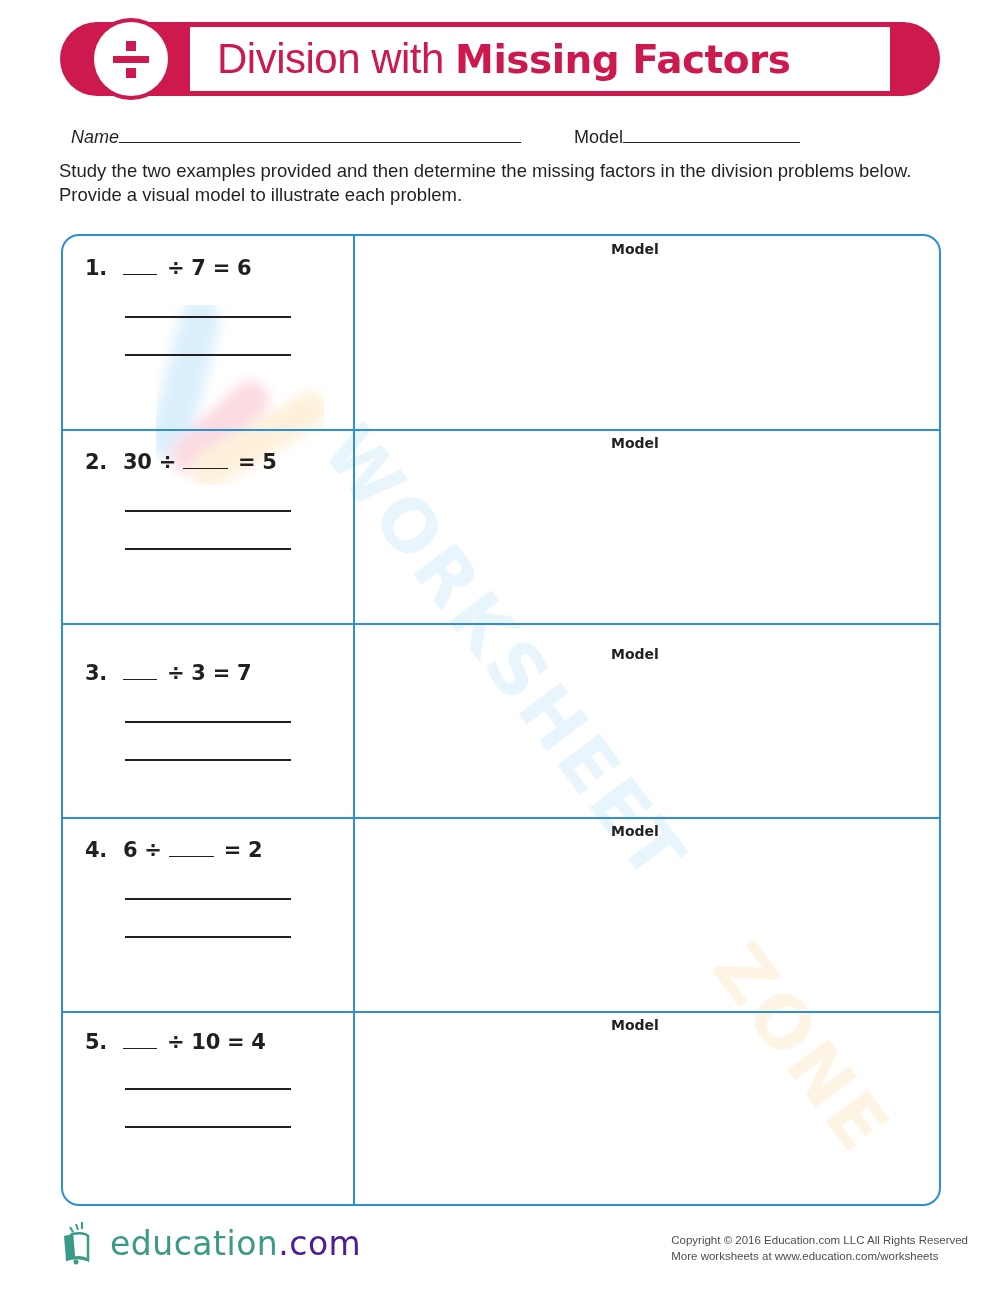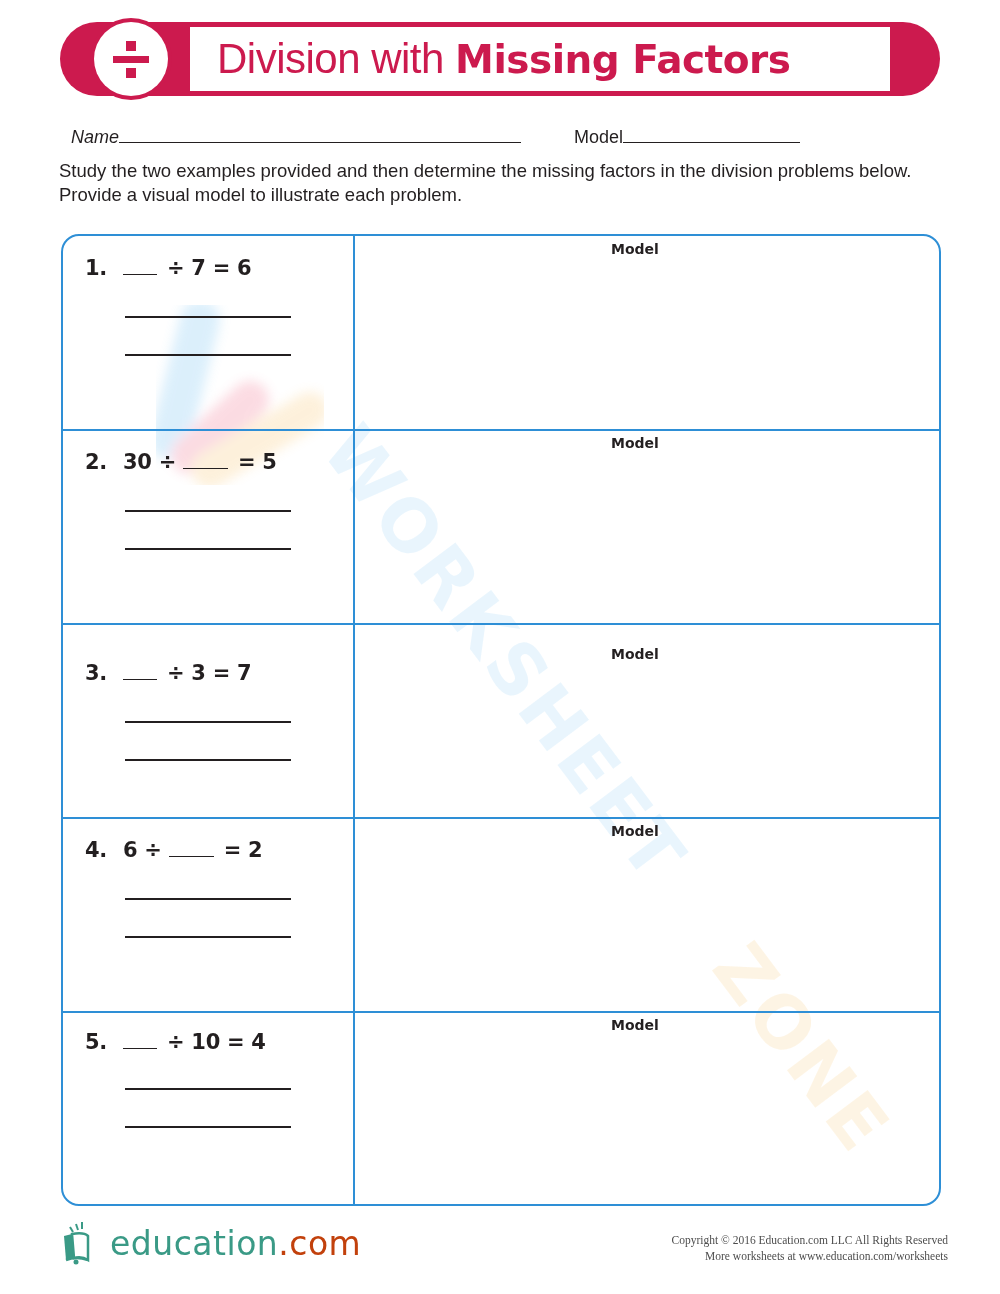--- a/index.html
+++ b/index.html
@@ -48,23 +48,23 @@
   .blank { display: inline-block; border-bottom: 1.5px solid #231f20; height: 18px; vertical-align: baseline; margin: 0 3px 0 0; }
   .ans-line { position: absolute; left: 62px; width: 166px; border-top: 2px solid #231f20; height: 0; }
   .model { position: absolute; left: 548px; font-size: 14px; font-weight: bold; color: #231f20;
            font-family: "DejaVu Sans", sans-serif; }
 
   
   .logo { position: absolute; left: 62px; top: 1222px; height: 44px; }
   .logo-text { position: absolute; left: 48px; top: 2px; font-size: 33px; font-family: "DejaVu Sans", sans-serif;
                white-space: nowrap; letter-spacing: 0.5px; }
   .logo-text .edu { color: #3a9a86; }
-  .logo-text .com { color: #c2410c; }
-  .copyright { position: absolute; right: 52px; top: 1232px; text-align: right; font-size: 11.5px; line-height: 16px;
-               color: #4d4d4d; font-family: Liberation Serif, serif; }
+  .logo-text .com { color: #4c1d95; }
+  .copyright { position: absolute; right: 32px; top: 1232px; text-align: left; font-size: 11.5px; line-height: 16px;
+               color: #4d4d4d; font-family: Liberation Sans, sans-serif; }
 </style>
 </head>
 <body>
 
 <div class="banner">
   <div class="banner-inner"></div>
   <div class="circle">
     <div class="circle-inner">
       <div class="div-sym">
         <div class="dot1"></div>

